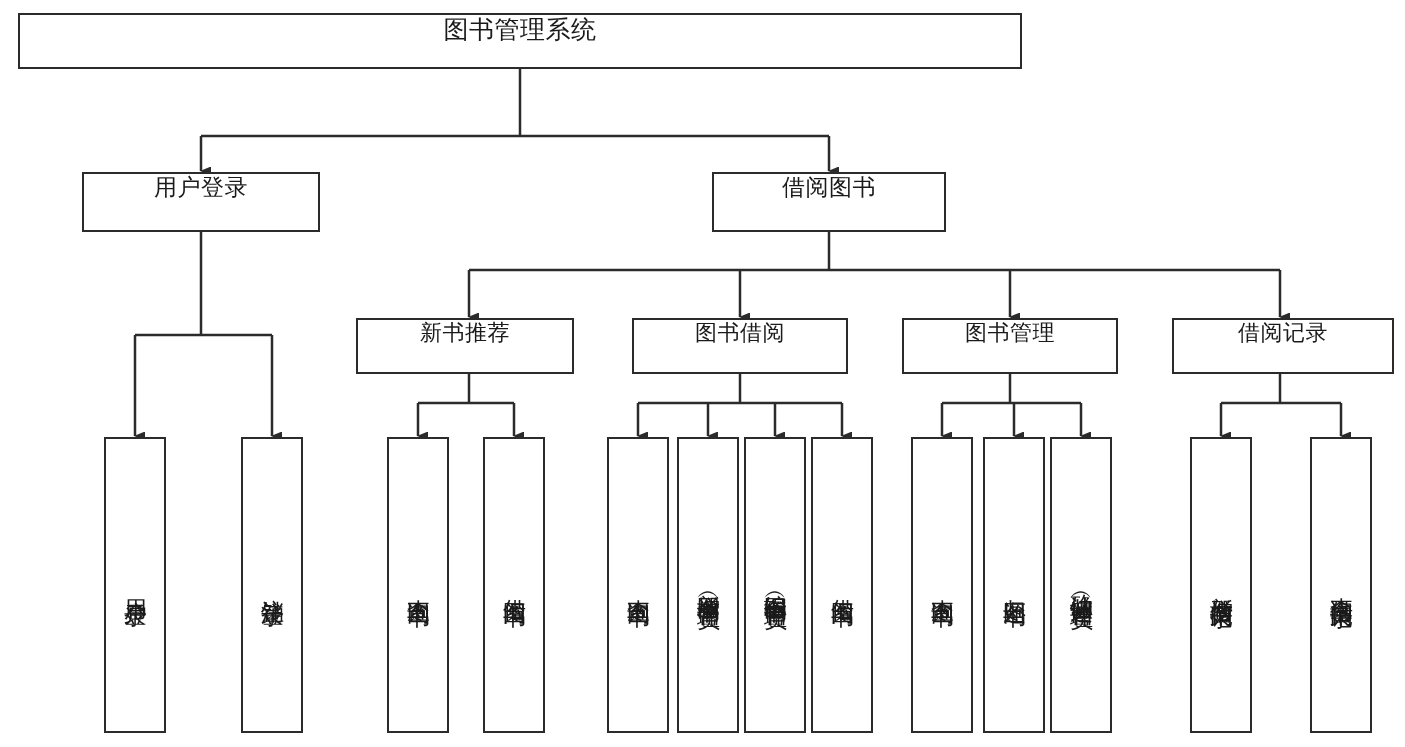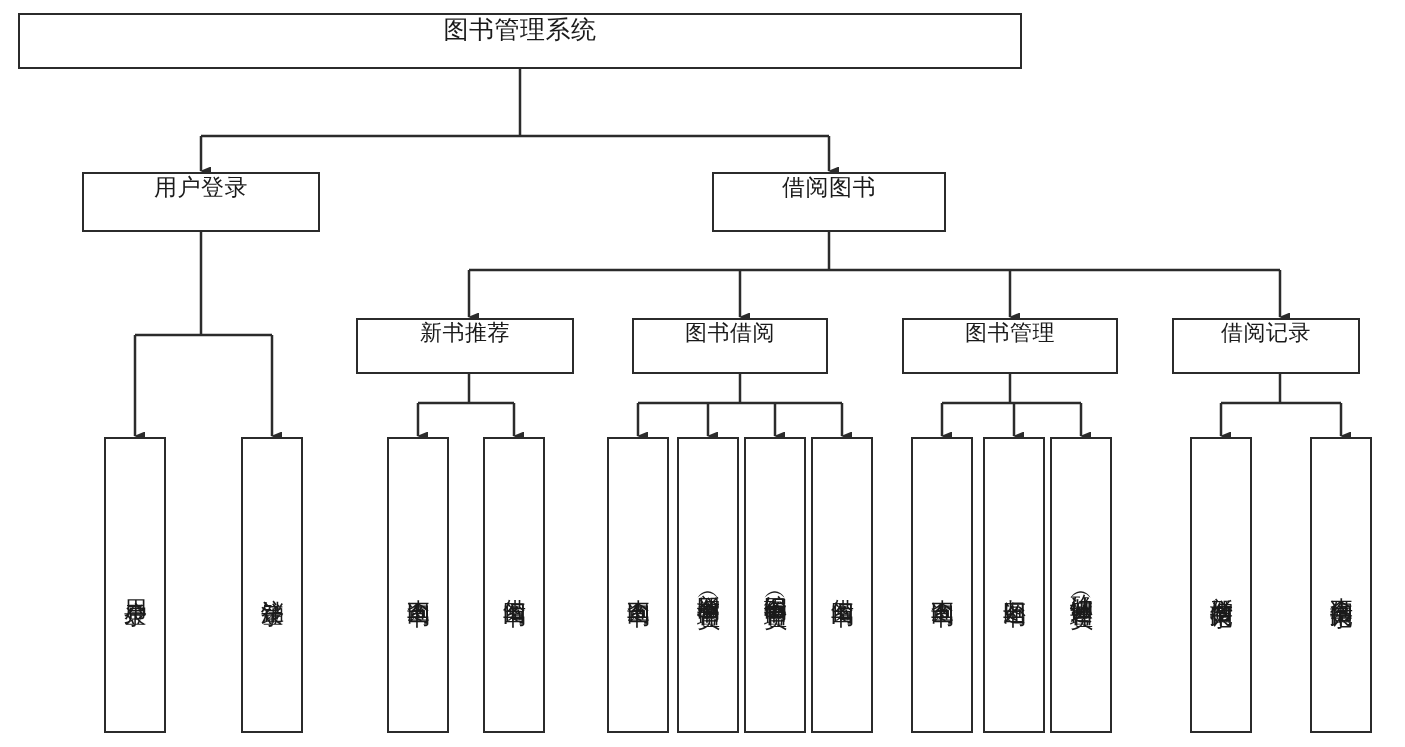--- a/index.html
+++ b/index.html
@@ -120,27 +120,27 @@
       </div>
       <div class="node level-1" style="left: 82px; top: 172px; width: 238px; height: 60px;">
         <span class="node-label">用户登录</span>
       </div>
       <div class="node level-1" style="left: 712px; top: 172px; width: 234px; height: 60px;">
         <span class="node-label">借阅图书</span>
       </div>
       <div class="node level-2" style="left: 356px; top: 318px; width: 218px; height: 56px;">
         <span class="node-label">新书推荐</span>
       </div>
-      <div class="node level-2" style="left: 632px; top: 318px; width: 196px; height: 56px;">
+      <div class="node level-2" style="left: 632px; top: 318px; width: 216px; height: 56px;">
         <span class="node-label">图书借阅</span>
       </div>
       <div class="node level-2" style="left: 902px; top: 318px; width: 216px; height: 56px;">
         <span class="node-label">图书管理</span>
       </div>
-      <div class="node level-2" style="left: 1172px; top: 318px; width: 188px; height: 56px;">
+      <div class="node level-2" style="left: 1172px; top: 318px; width: 222px; height: 56px;">
         <span class="node-label">借阅记录</span>
       </div>
       <div class="node level-3" style="left: 104px; top: 437px; width: 62px; height: 296px;">
         <span class="node-label">用户登录</span>
       </div>
       <div class="node level-3" style="left: 241px; top: 437px; width: 62px; height: 296px;">
         <span class="node-label">注销登录</span>
       </div>
       <div class="node level-3" style="left: 387px; top: 437px; width: 62px; height: 296px;">
         <span class="node-label">查询图书</span>

